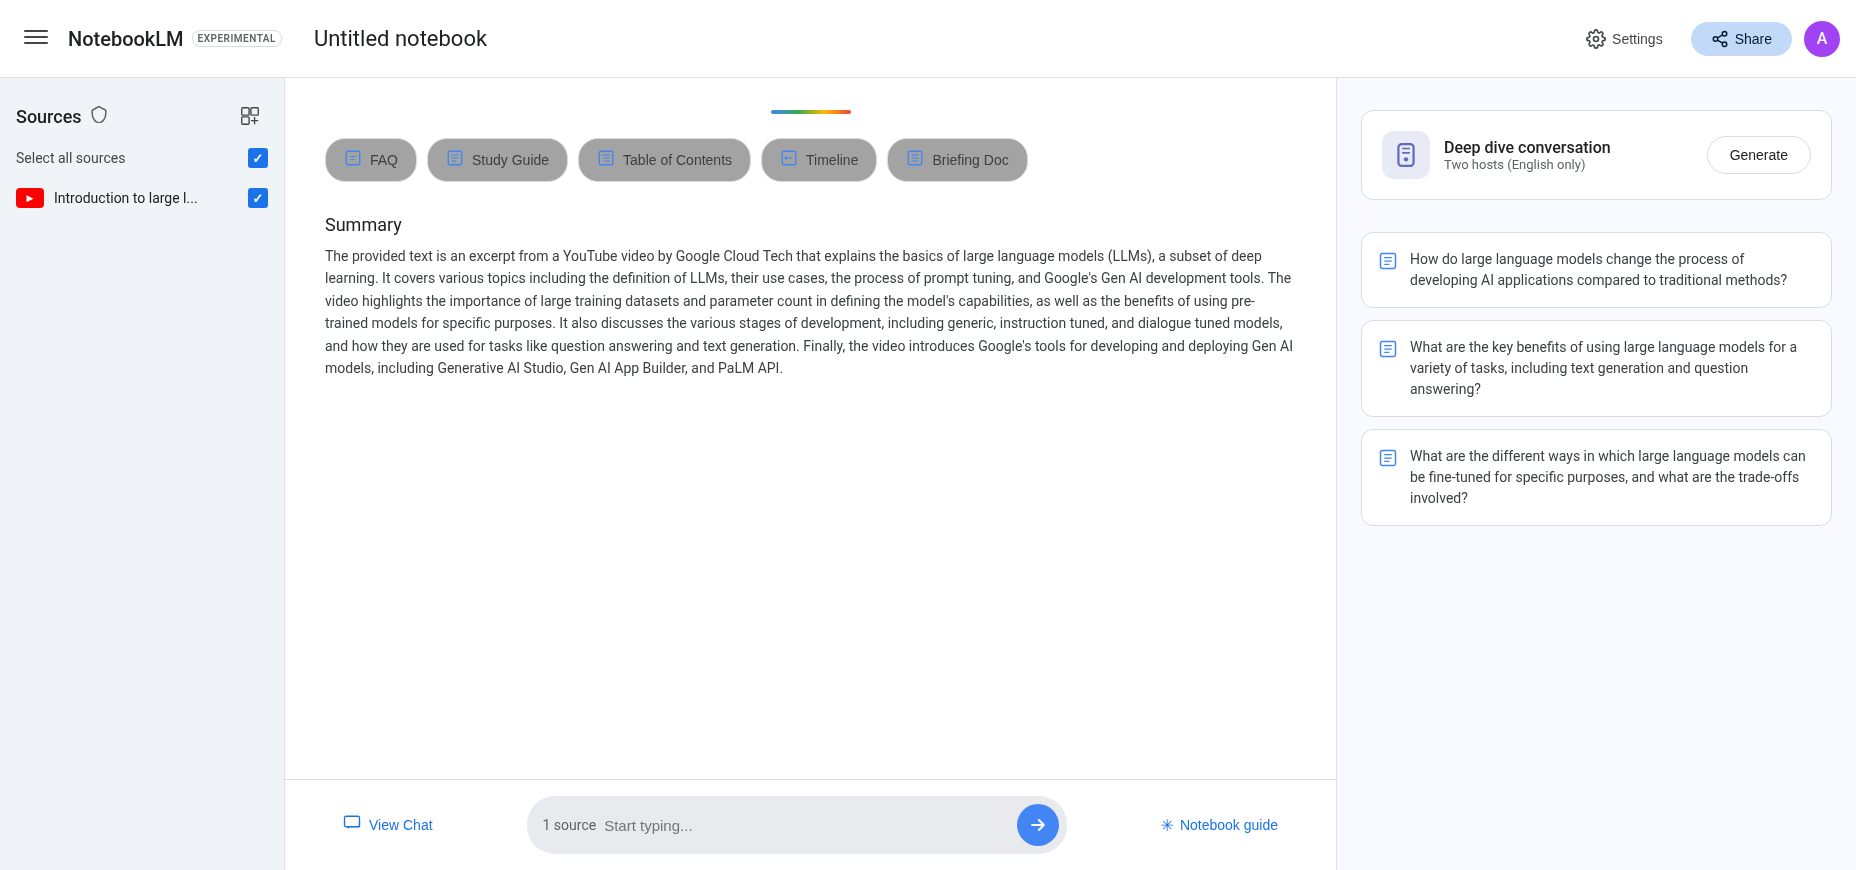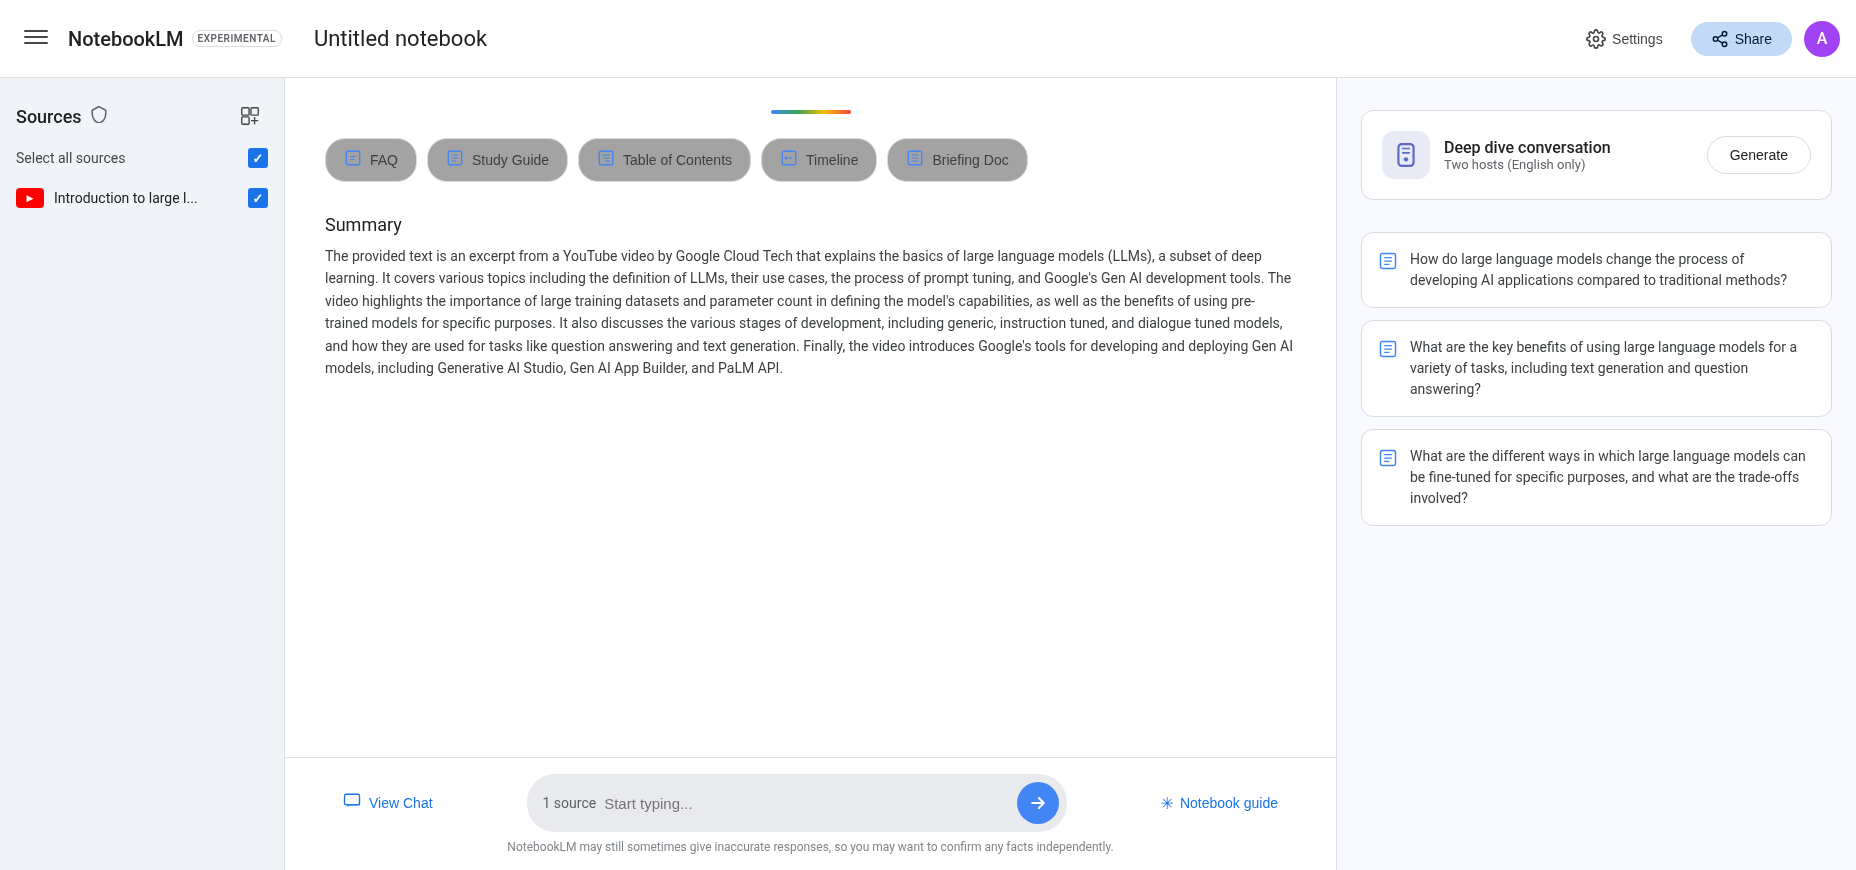--- a/index.html
+++ b/index.html
@@ -354,21 +354,20 @@
             <svg width="20" height="20" viewBox="0 0 24 24" fill="none">
               <path d="M5 12h14M13 6l6 6-6 6" stroke="#fff" stroke-width="2.5" stroke-linecap="round" stroke-linejoin="round"></path>
             </svg>
           </button>
         </div>
         <button class="notebook-guide-btn">
           <span class="asterisk-icon">✳</span>
           <span>Notebook guide</span>
         </button>
       </div>
-      <div class="disclaimer">NotebookLM may still sometimes give inaccurate responses, so you may want to confirm any facts independently.</div>
     </div>
   </div>
 
   <div class="right-panel">
 
     <div class="audio-section">
       <div class="audio-card">
         <div class="audio-card-left">
           <div class="audio-avatar">
             <svg width="26" height="26" viewBox="0 0 24 24" fill="none">

